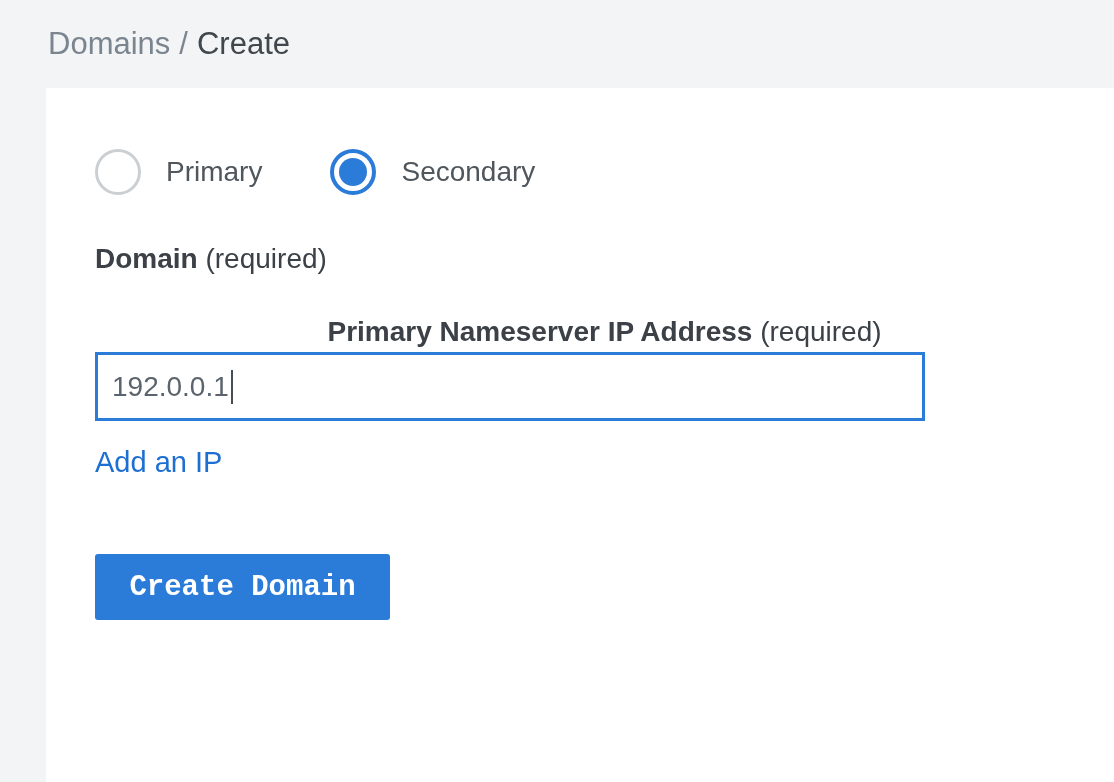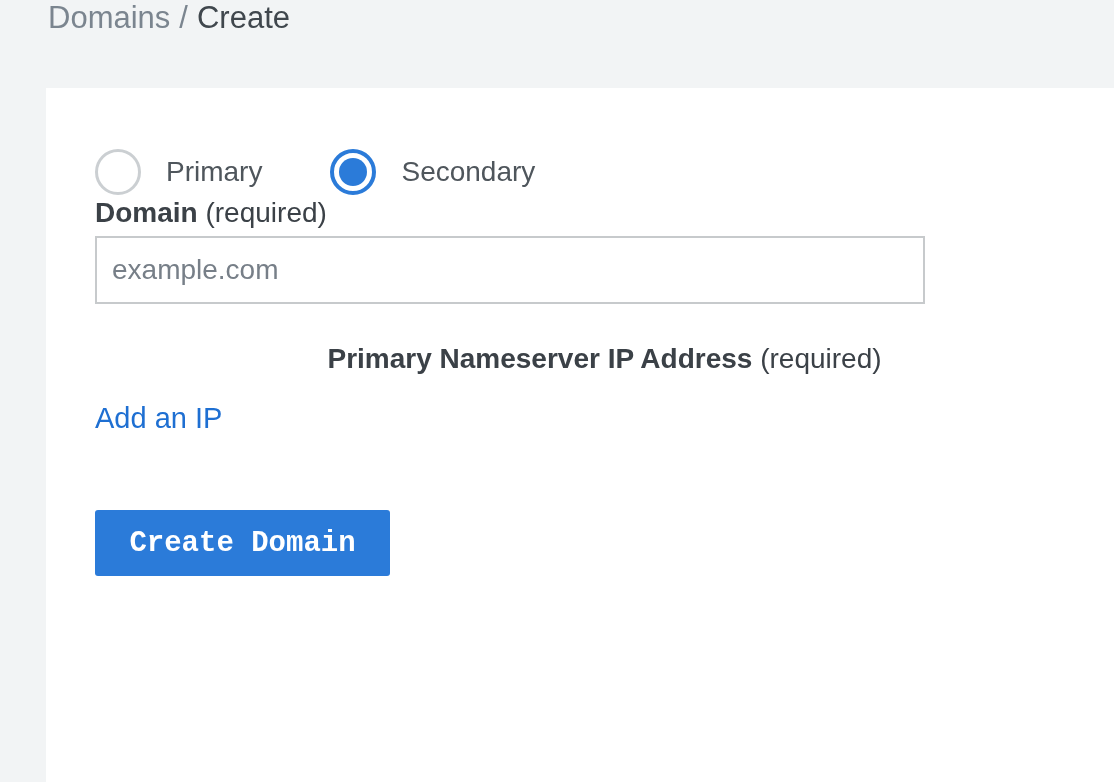--- a/index.html
+++ b/index.html
@@ -20,21 +20,21 @@
   * { margin:0; padding:0; box-sizing:border-box; }
   html,body {
     width:1114px; height:782px;
     background: var(--page_bg, #f2f4f5);
     font-family: "Liberation Sans", "DejaVu Sans", sans-serif;
     overflow: hidden;
   }
   .topbar {
     height: 88px;
     display: flex;
-    align-items: flex-start;
+    align-items: center;
     padding-left: 48px;
     font-size: 31px;
   }
   .crumb-parent { color: var(--muted_text); }
   .crumb-sep { color: var(--muted_text); margin: 0 9px; }
   .crumb-current { color: var(--crumb_current); font-weight: normal; }
 
   .panel {
     margin-left: 46px;
     height: 694px;
@@ -65,21 +65,21 @@
   }
 
   
   .field-label {
     font-size: 28px;
     line-height: 36px;
     color: var(--label_text);
   }
   .field-label .label-strong { font-weight: bold; }
   .field-label .label-hint { font-weight: normal; }
-  .field-label.first { }
+  .field-label.first { margin-top: 46px; }
   .field-label.second { margin-top: 37px; text-align: center; }
 
   
   .text-input {
     display: block;
     width: 830px;
     height: 68px;
     margin-top: 5px;
     border: 2px solid var(--input_border);
     background: #fff;
@@ -155,24 +155,27 @@
           <span class="dot"></span>
         </span>
       <span class="radio-label">Secondary</span>
     </div>
   </div>
 
   <div class="field-label first">
     <span class="label-strong">Domain</span>
     <span class="label-hint">(required)</span>
   </div>
-  <input type="text" class="text-input" placeholder="example.com" style="">
 
   <div class="field-label second">
     <span class="label-strong">Primary Nameserver IP Address</span>
     <span class="label-hint">(required)</span>
+  </div>
+  <div class="input-focused">
+    <span class="input-value">192.0.0.1</span>
+      <span class="caret"></span>
   </div>
 
   <div class="add-ip">Add an IP</div>
 
   <button class="create-btn">Create Domain</button>
 
 </div>
 
 </body></html>

